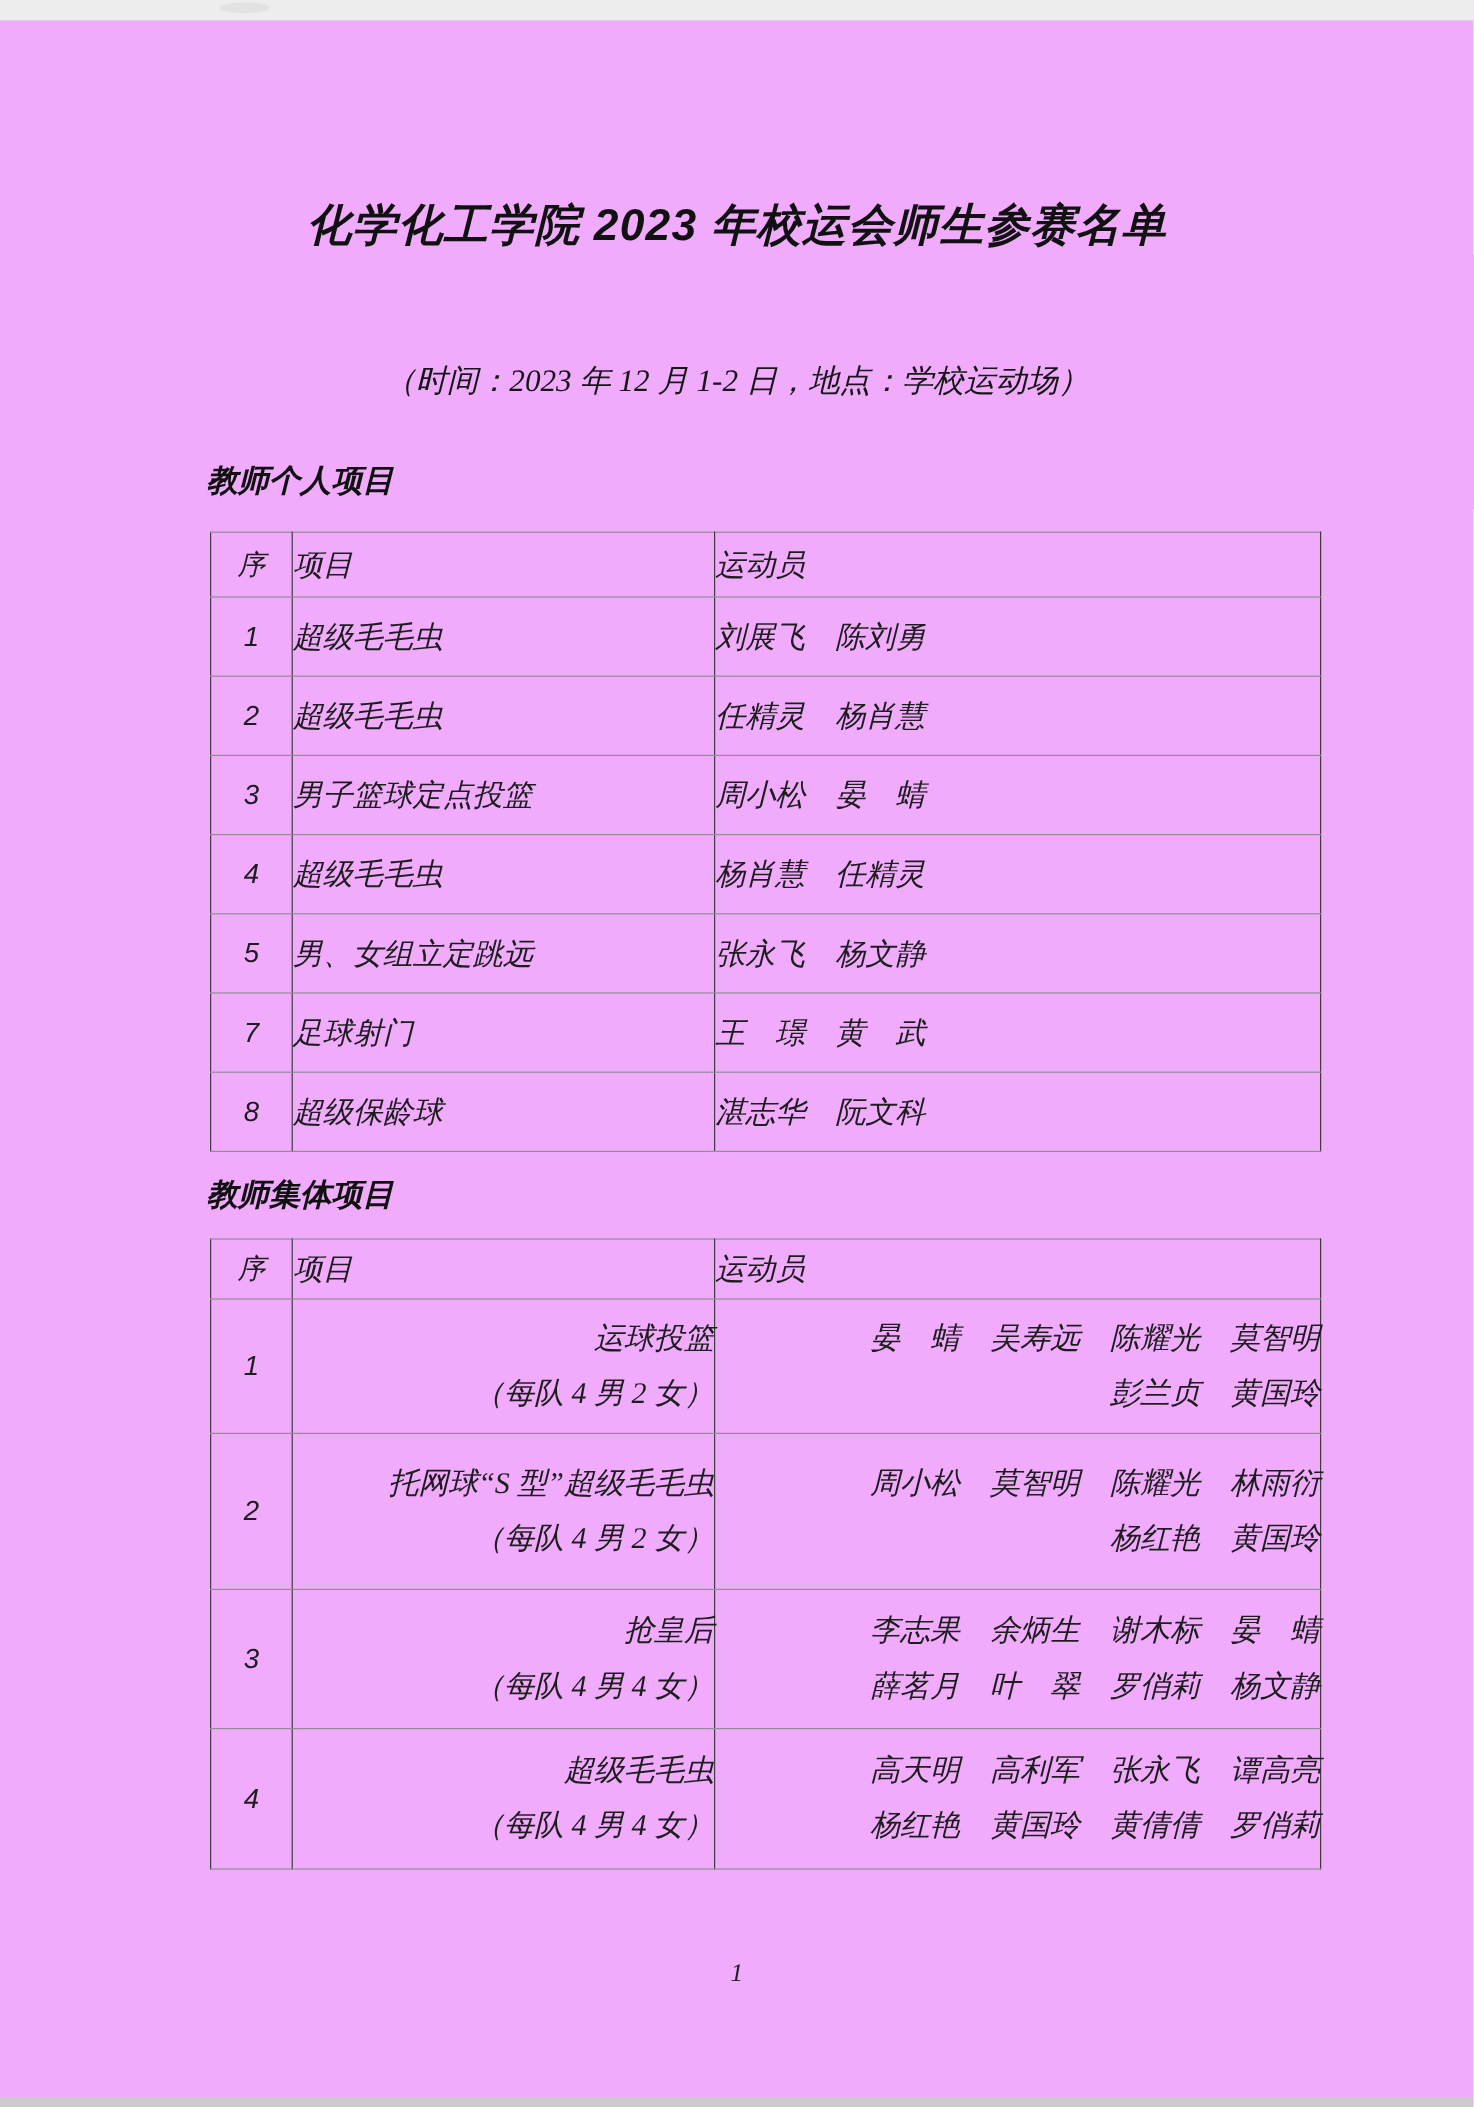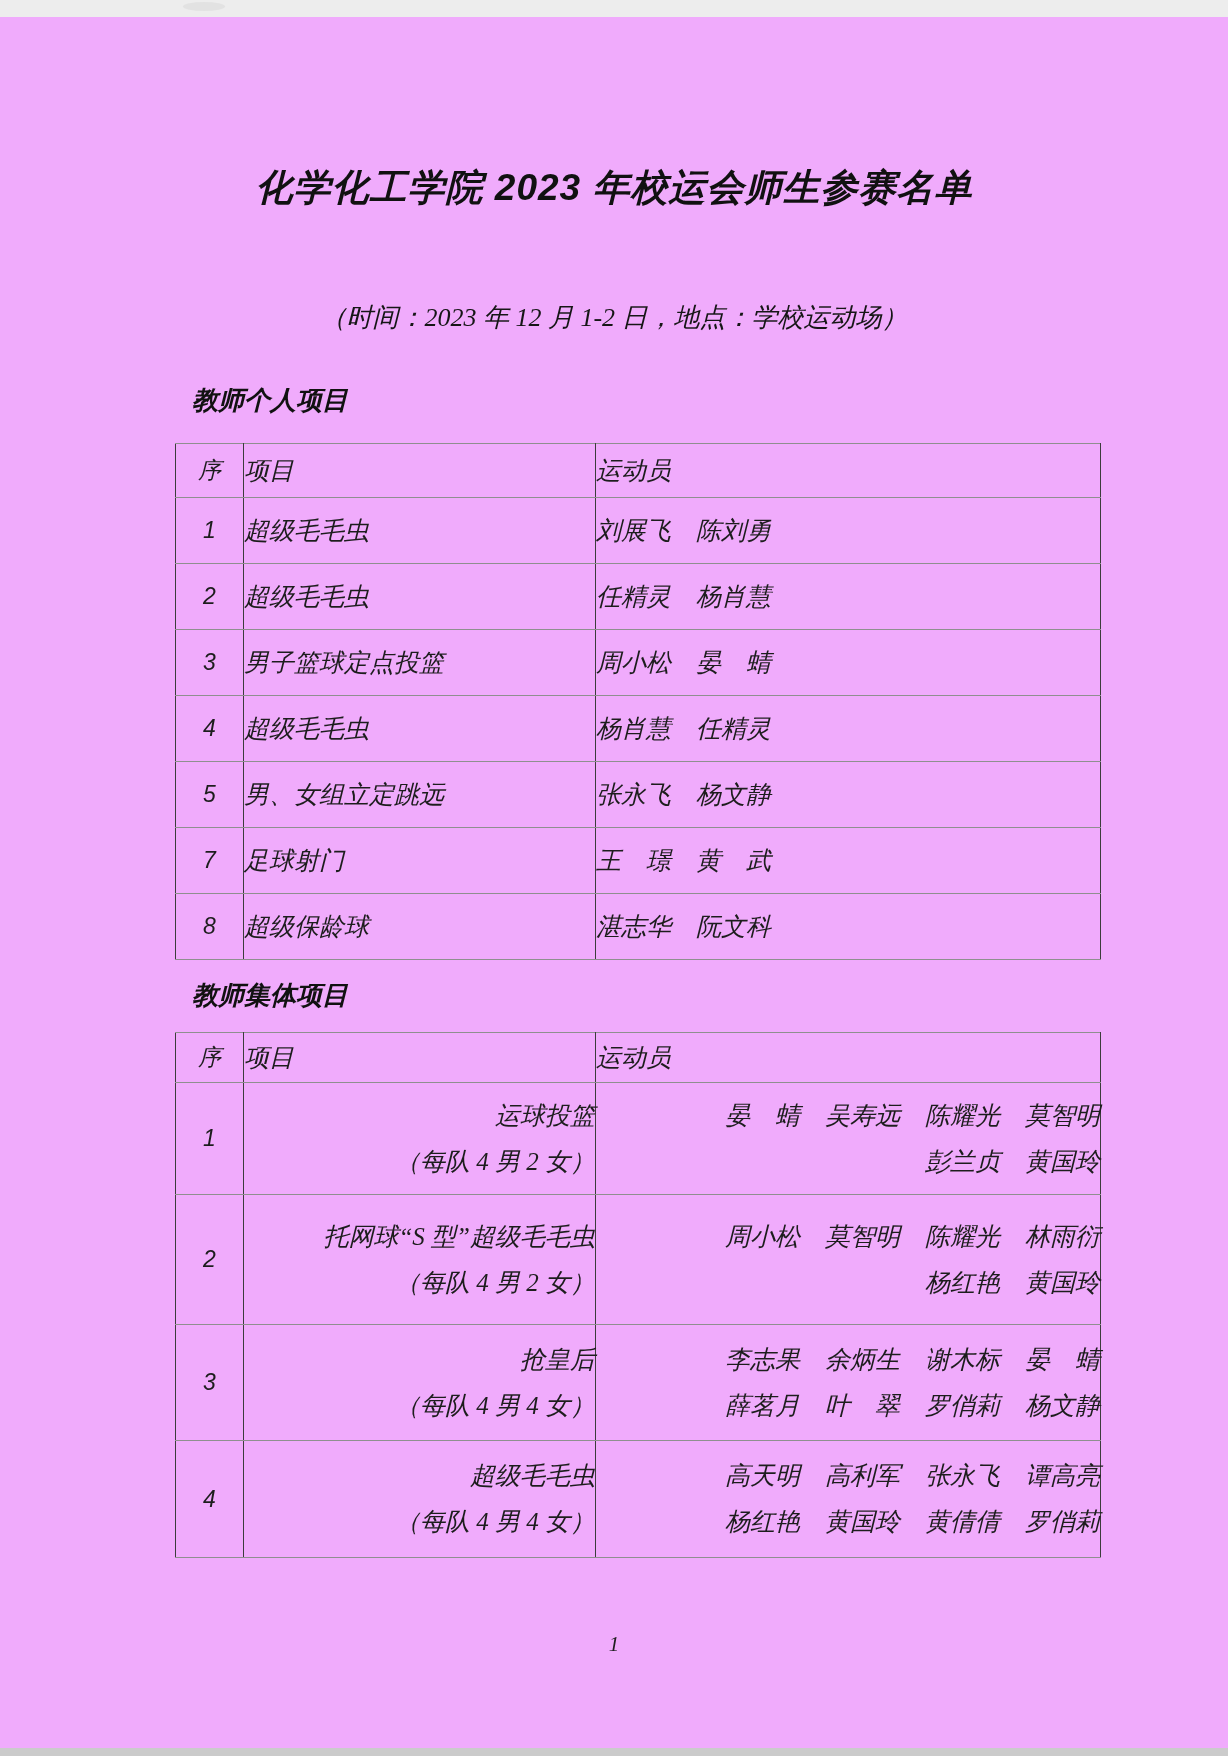--- a/index.html
+++ b/index.html
@@ -32,21 +32,21 @@
     font-family: "Liberation Sans", "DejaVu Sans", sans-serif;
     font-weight: 700; font-size: 37px; letter-spacing: 1px;
     color: #111111;
   }
   .doc-subtitle {
     position: absolute; top: 256px; left: 0; width: 100%;
     text-align: center;
     font-size: 26px; color: #161616; margin-top: 44px;
   }
   .sec-heading {
-    position: absolute; left: 192px;
+    position: absolute; left: 172px;
     font-family: "Liberation Sans", "DejaVu Sans", sans-serif;
     font-weight: 700; font-size: 26px; color: #111111;
   }
   .sec-heading.h1 { top: 383px; }
   .sec-heading.h2 { top: 978px; }
 
   table.roster {
     position: absolute; left: 175px; width: 925px;
     border-collapse: collapse; table-layout: fixed;
     font-size: 25px; color: #1d1d1d;

